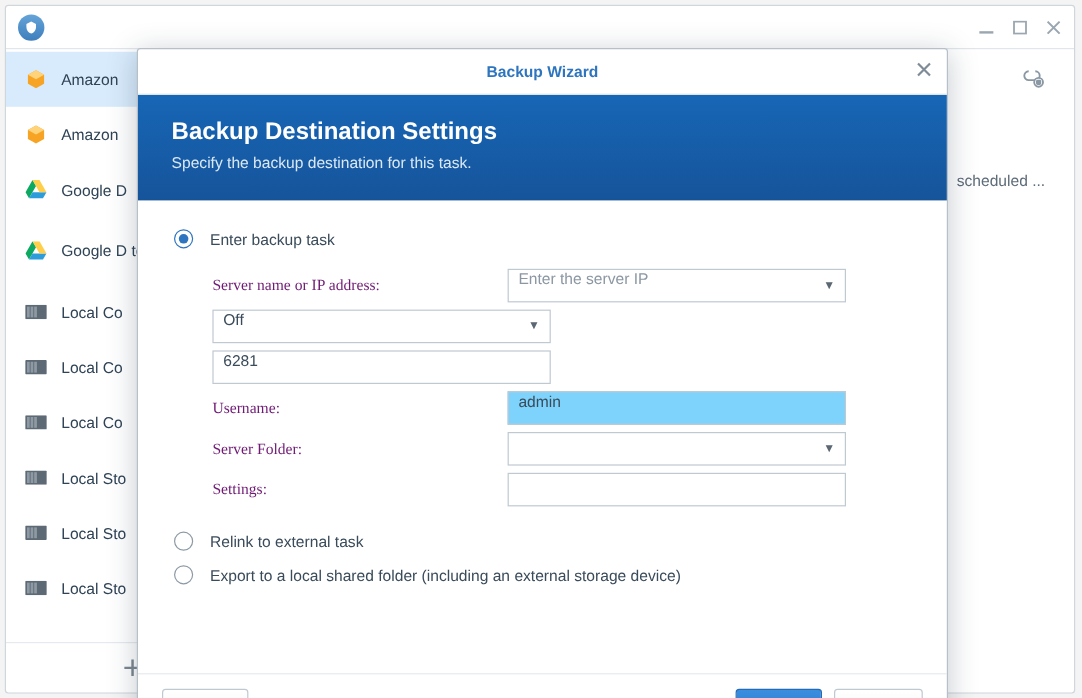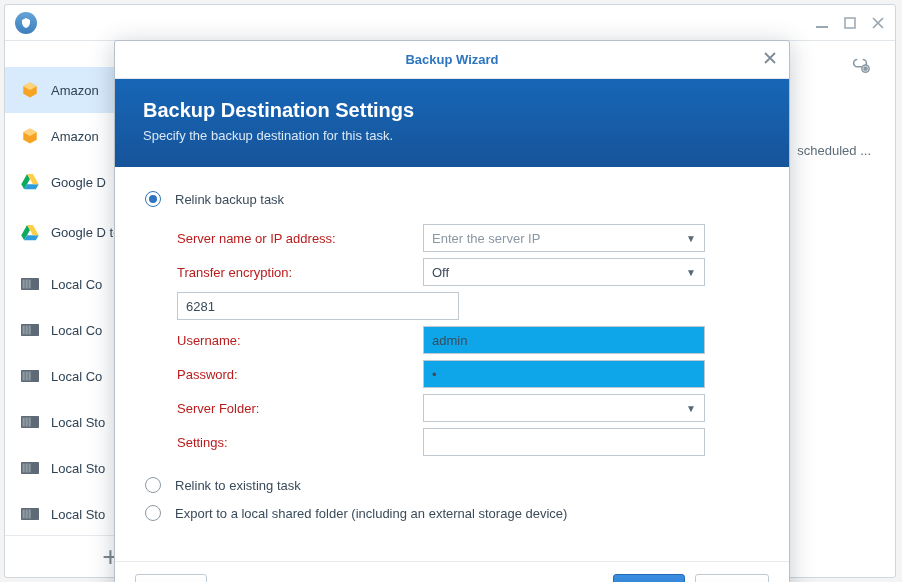--- a/index.html
+++ b/index.html
@@ -7,21 +7,21 @@
 
   
   .bg-window { position: absolute; top: 4px; left: 4px; right: 6px; bottom: 4px; background: #fff; border: 1px solid #cfd6dc; border-radius: 3px; }
   .bg-titlebar { height: 36px; display: flex; align-items: center; padding: 0 10px; border-bottom: 1px solid #e1e6ea; }
   .bg-fav { width: 22px; height: 22px; border-radius: 50%; background: linear-gradient(#64a4d8,#3e7ebc); display: flex; align-items: center; justify-content: center; margin-right: 8px; }
   .bg-fav svg { width: 12px; height: 12px; }
   .bg-ctrls { margin-left: auto; display: flex; gap: 14px; color: #9aa6b0; }
   .bg-ctrl { width: 14px; height: 14px; display: flex; align-items: center; justify-content: center; cursor: pointer; }
   .bg-body { position: absolute; top: 38px; bottom: 0; left: 0; right: 0; display: flex; }
   .sidebar { width: 212px; border-right: 1px solid #e6eaee; display: flex; flex-direction: column; }
-  .sb-list { flex: 1; overflow: hidden; margin-top: 24px; }
+  .sb-list { flex: 1; overflow: hidden; }
   .sb-item { height: 46px; display: flex; align-items: center; padding: 0 14px; font-size: 13px; color: #2f4356; border-bottom: 0; cursor: pointer; white-space: nowrap; overflow: hidden; }
   .sb-item.selected { background: #d8ebfc; }
   .sb-icon { width: 22px; height: 22px; margin-right: 10px; display: flex; align-items: center; justify-content: center; flex: none; }
   .sb-add { height: 42px; border-top: 1px solid #e6eaee; display: flex; align-items: center; justify-content: center; color: #7b8790; font-size: 28px; font-weight: 300; cursor: pointer; }
   .content { flex: 1; position: relative; }
   .content .meta-icon { position: absolute; top: 10px; right: 24px; color: #8a98a4; }
   .content .desc { position: absolute; top: 100px; right: 24px; color: #5e6c79; font-size: 13px; }
 
   
   .modal { position: absolute; left: 114px; top: 4px; width: 676px; height: 574px; background: #fff; border: 1px solid #b7c0c9; border-radius: 3px; box-shadow: 0 4px 24px rgba(30,50,70,.25); display: flex; flex-direction: column; margin-top: 36px; }
@@ -33,24 +33,24 @@
   .m-banner p { font-size: 13px; color: #dbe8f5; }
   .m-body { padding: 24px 30px 10px; flex: 1; }
 
   .radio-row { display: flex; align-items: center; margin-bottom: 14px; cursor: pointer; }
   .radio { width: 16px; height: 16px; border-radius: 50%; border: 1.5px solid #8d9aa5; margin-right: 14px; display: flex; align-items: center; justify-content: center; flex: none; }
   .radio.checked { border-color: #2e75bf; }
   .radio.checked::after { content: ""; width: 8px; height: 8px; background: #2e75bf; border-radius: 50%; }
 
   .form { margin-left: 32px; }
   .form-row { display: flex; align-items: center; height: 34px; }
-  .form-label { width: 246px; color: #b91c1c; }
-  .ctrl { width: 282px; height: 28px; border: 1px solid #bfc9d2; background: #fff; display: flex; align-items: center; padding: 0 8px; font-size: 13px; color: #3a4b5a; }
+  .form-label { width: 246px; color: #701a75; font-family: Liberation Serif, serif; }
+  .ctrl { width: 282px; height: 28px; border: 1px solid #bfc9d2; background: #fff; display: flex; align-items: flex-start; padding: 0 8px; font-size: 13px; color: #3a4b5a; }
   .ctrl input { border: none; outline: none; width: 100%; font-size: 13px; color: #3a4b5a; background: transparent; }
-  .ctrl.autofill { background: #0ea5e9; }
+  .ctrl.autofill { background: #7dd3fc; }
   .combo { position: relative; cursor: pointer; }
   .combo .arrow { position: absolute; right: 8px; top: 50%; transform: translateY(-50%); font-size: 10px; color: #5b6772; }
   .placeholder { color: #8b97a3; }
 
   .radio-blk { display:flex; align-items:center; margin-top: 18px; cursor:pointer; }
   .radio-blk .radio { margin-right: 14px; }
 
   .m-footer { height: 52px; border-top: 1px solid #e6eaee; display: flex; align-items: center; padding: 0 20px; }
   .btn { height: 28px; min-width: 72px; padding: 0 16px; border: 1px solid #bfc9d2; background: linear-gradient(#ffffff,#f3f5f7); border-radius: 3px; display: flex; align-items: center; justify-content: center; font-size: 13px; color: #3a4b5a; cursor: pointer; text-align: right; }
   .btn.primary { background: linear-gradient(#3a8ee0,#2a74c7); border-color: #236ab7; color: #fff; }
@@ -224,73 +224,66 @@
     </span>
   </div>
   <div class="m-banner">
     <h1>Backup Destination Settings</h1>
     <p>Specify the backup destination for this task.</p>
   </div>
   <div class="m-body">
 
     <div class="radio-row">
       <span class="radio checked"></span>
-      <span>Relink backup task</span>
+      <span>Enter backup task</span>
     </div>
 
     <div class="form">
       <div class="form-row">
         <div class="form-label">Server name or IP address:</div>
         <div class="ctrl combo">
           <span class="placeholder">Enter the server IP</span>
           <span class="arrow">▼</span>
         </div>
       </div>
       <div class="form-row">
-        <div class="form-label">Transfer encryption:</div>
         <div class="ctrl combo">
           <span>Off</span>
           <span class="arrow">▼</span>
         </div>
       </div>
       <div class="form-row">
         <div class="ctrl">
           <input type="text" value="6281" style="">
         </div>
       </div>
       <div class="form-row">
         <div class="form-label">Username:</div>
         <div class="ctrl autofill">
           <input type="text" value="admin" style="">
-        </div>
-      </div>
-      <div class="form-row">
-        <div class="form-label">Password:</div>
-        <div class="ctrl autofill">
-          <input type="text" value="•" style="">
         </div>
       </div>
       <div class="form-row">
         <div class="form-label">Server Folder:</div>
         <div class="ctrl combo">
           <span></span>
           <span class="arrow">▼</span>
         </div>
       </div>
       <div class="form-row">
         <div class="form-label">Settings:</div>
         <div class="ctrl">
           <input type="text" value="" style="">
         </div>
       </div>
     </div>
 
     <div class="radio-blk">
       <span class="radio"></span>
-      <span>Relink to existing task</span>
+      <span>Relink to external task</span>
     </div>
     <div class="radio-blk" style="margin-top:12px;">
       <span class="radio"></span>
       <span>Export to a local shared folder (including an external storage device)</span>
     </div>
 
   </div>
   <div class="m-footer">
     <div class="btn">
         <span>Back</span>

